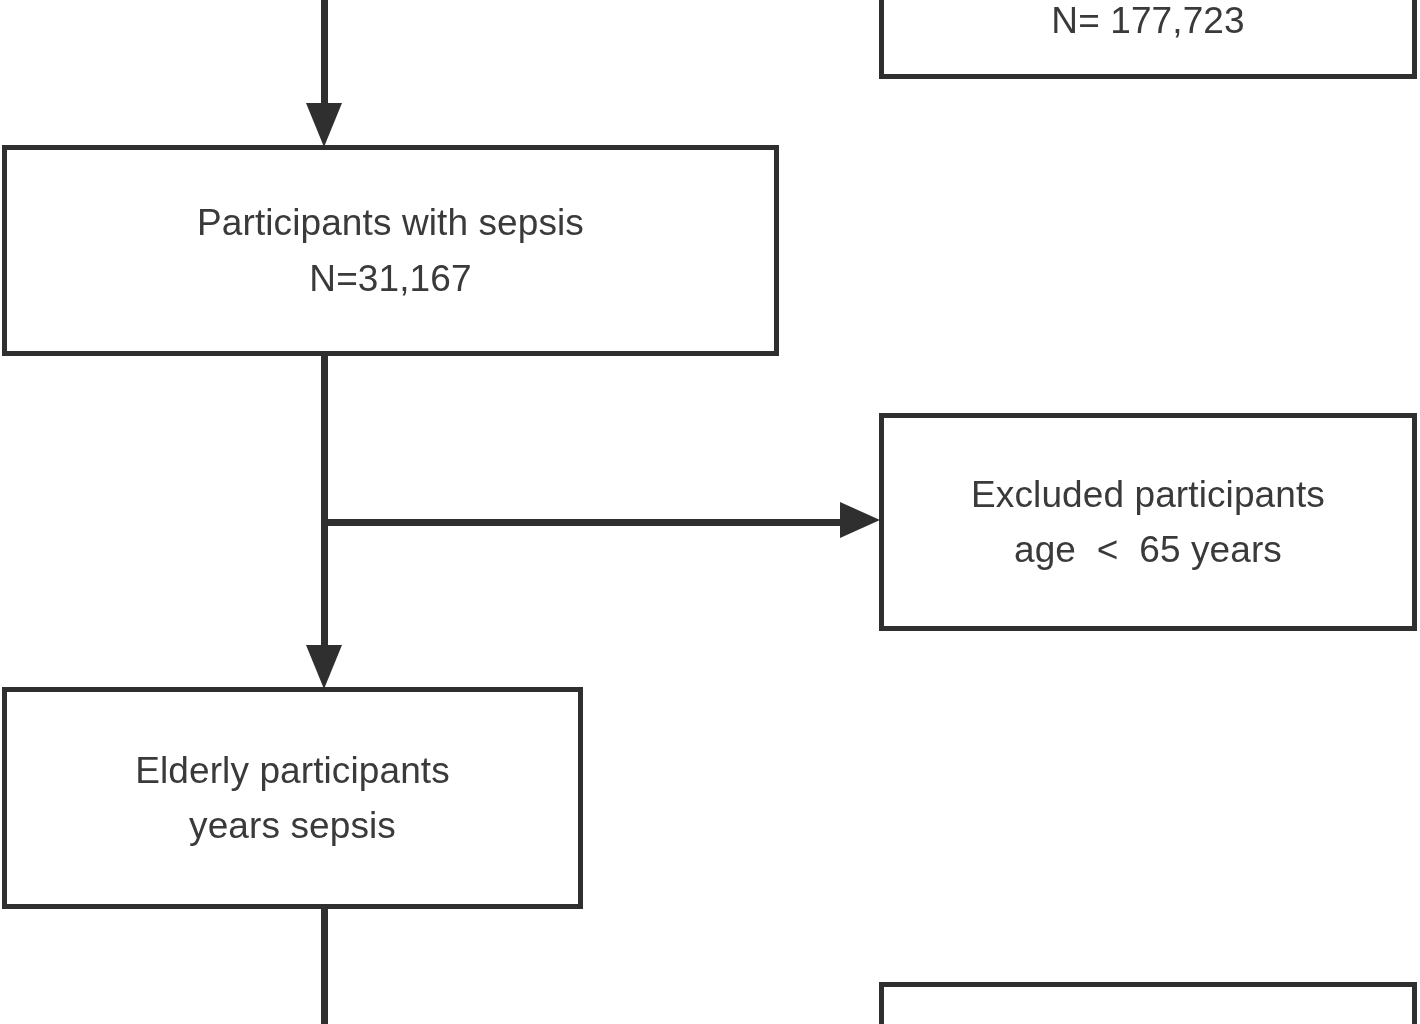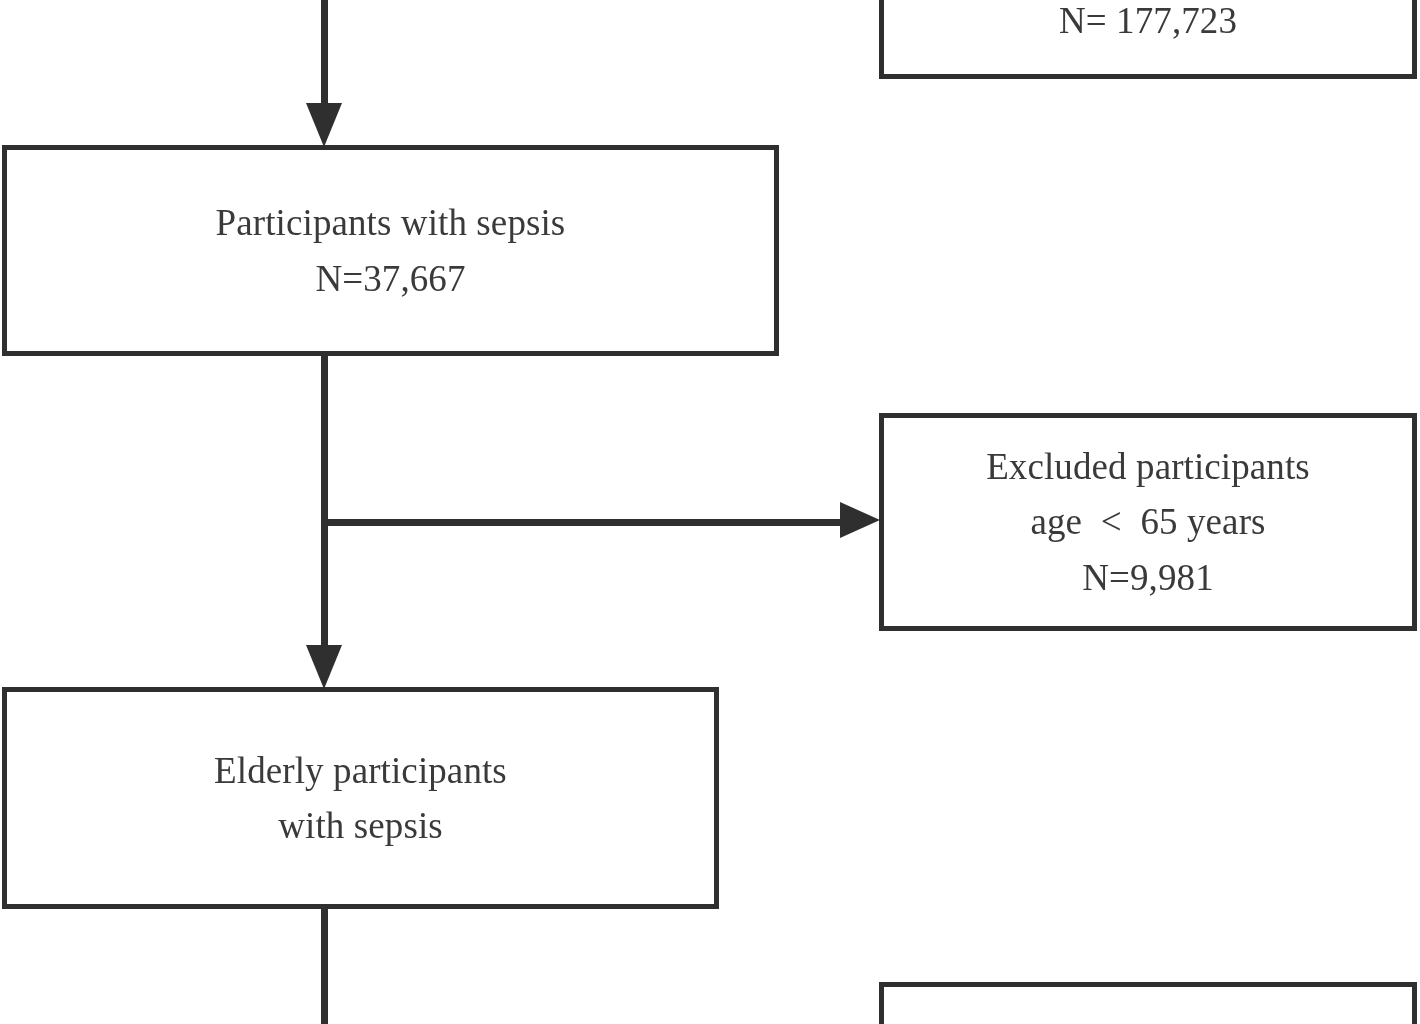--- a/index.html
+++ b/index.html
@@ -6,21 +6,21 @@
     margin: 0;
     padding: 0;
     background: #ffffff;
   }
   #canvas {
     position: relative;
     width: 1420px;
     height: 1024px;
     background: #ffffff;
     overflow: hidden;
-    font-family: Liberation Serif, serif;
+    font-family: Liberation Sans, sans-serif;
   }
   .node-box {
     position: absolute;
     box-sizing: border-box;
     border: 5px solid #2f2f2f;
     background: #ffffff;
     display: flex;
     flex-direction: column;
     align-items: center;
     justify-content: center;
@@ -51,21 +51,21 @@
   #box-excluded-age {
     left: 879px;
     top: 413px;
     width: 538px;
     height: 218px;
     text-align: center;
   }
   #box-elderly-sepsis {
     left: 2px;
     top: 687px;
-    width: 717px;
+    width: 581px;
     height: 222px;
   }
   #box-excluded-second {
     left: 879px;
     top: 982px;
     width: 538px;
     height: 220px;
     justify-content: flex-start;
     padding-top: 28px;
   }
@@ -116,31 +116,30 @@
   <div class="arrow-right" id="conn-branch-h-head"></div>
 
   <div class="connector-line v-line" id="conn-elderly-down-line"></div>
 
   <div class="node-box" id="box-source-cohort">
     <div class="node-line">N= 177,723</div>
   </div>
 
   <div class="node-box" id="box-sepsis-participants">
     <div class="node-line">Participants with sepsis</div>
-    <div class="node-line">N=37,667</div>
+    <div class="node-line">N=31,167</div>
   </div>
 
   <div class="node-box" id="box-excluded-age">
     <div class="node-line">Excluded participants</div>
     <div class="node-line">age  &lt;  65 years</div>
-    <div class="node-line">N=9,981</div>
   </div>
 
   <div class="node-box" id="box-elderly-sepsis">
     <div class="node-line">Elderly participants</div>
-    <div class="node-line">with sepsis</div>
+    <div class="node-line">years sepsis</div>
   </div>
 
   <div class="node-box" id="box-excluded-second">
     <div class="node-line"></div>
   </div>
 
 </div>
 
 </body></html>

